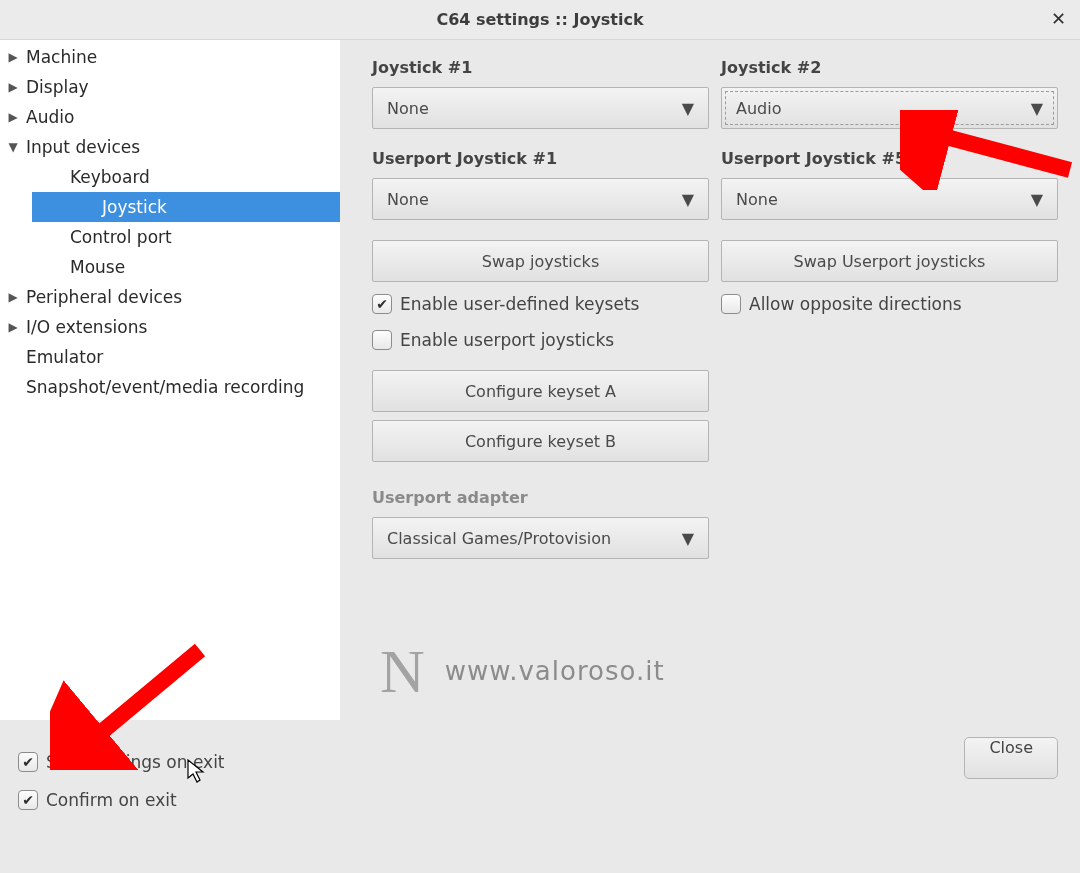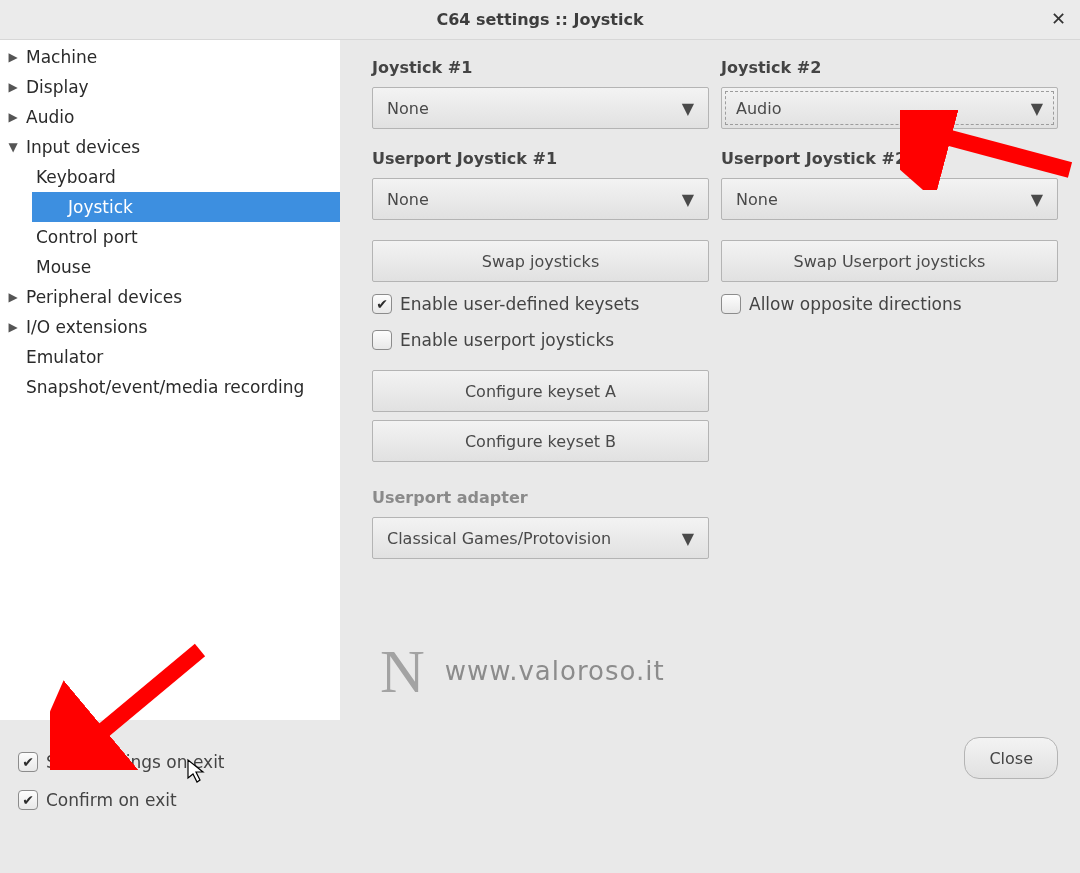--- a/index.html
+++ b/index.html
@@ -61,21 +61,21 @@
   }
   .tree-item.top { padding-left: 6px; }
   .tree-item .arrow {
     width: 14px;
     display: inline-block;
     color: #555;
     font-size: 12px;
     text-align: center;
     margin-right: 6px;
   }
-  .tree-item.child { padding-left: 36px; }
+  .tree-item.child { padding-left: 70px; }
   .tree-item.selected {
     background: #3d8fe0;
     color: #ffffff;
     margin-left: 32px;
   }
   .tree-item.noarrow .arrow { visibility: hidden; }
   .right-panel {
     flex: 1;
     position: relative;
     padding: 18px 22px 0 32px;
@@ -173,24 +173,23 @@
     gap: 10px;
   }
   .footer-right {
     position: absolute;
     right: 22px; bottom: 20px;
   }
   .close-btn {
     height: 42px;
     padding: 0 24px;
     border: 1px solid #b4b4b4;
-    border-radius: 15px;
+    border-radius: 5px;
     background: linear-gradient(#f3f3f3, #e1e1e1);
     display: flex;
-    align-items: center;
     justify-content: center;
     font-size: 16px;
     color: #444;
     cursor: pointer;
   }
   .arrow-annotation {
     position: absolute;
     pointer-events: none;
   }
   .cursor-img {
@@ -281,21 +280,21 @@
 
       <div class="columns">
         <div class="col">
           <div class="section-label">Userport Joystick #1</div>
           <div class="dropdown">
             <span>None</span>
             <span class="dd-arrow">▼</span>
           </div>
         </div>
         <div class="col">
-          <div class="section-label">Userport Joystick #2</div>
+          <div class="section-label">Userport Joystick #5</div>
           <div class="dropdown">
             <span>None</span>
             <span class="dd-arrow">▼</span>
           </div>
         </div>
       </div>
 
       <div class="spacer"></div>
 
       <div class="columns">

